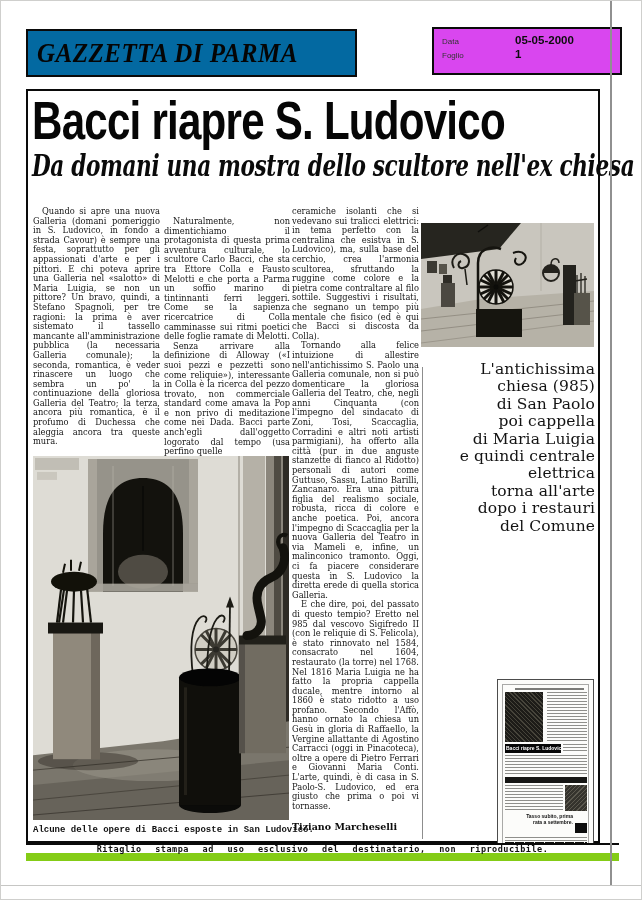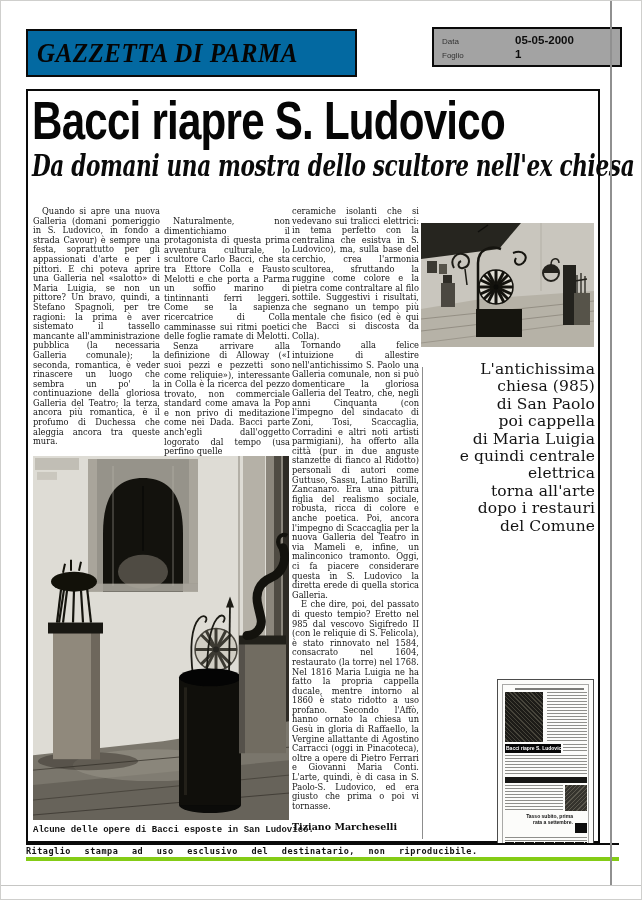--- a/index.html
+++ b/index.html
@@ -15,22 +15,22 @@
     left:25px; top:28px; width:331px; height:48px;
     border:2px solid #0a0a0a; display:flex; align-items:center; padding-left:9px;
     background:#0369a1;
   }
   .masthead {
     font-family:"Liberation Serif", serif; font-style:italic; font-weight:bold;
     font-size:25px; letter-spacing:0.5px; color:#050505; transform:scaleY(1.08);
     transform-origin:left center; white-space:nowrap;
   }
   .info-box {
-    left:431px; top:26px; width:190px; height:40px;
-    border:2px solid #0a0a0a; padding:5px 8px; background:#a3a3a3;
+    left:431px; top:26px; width:190px; height:48px;
+    border:2px solid #0a0a0a; padding:5px 8px; background:#d946ef;
   }
   .info-row { display:flex; align-items:baseline; height:14px; }
   .info-label {
     width:40px; font-family:"Liberation Sans", sans-serif; font-size:8px; color:#333;
   }
   .info-value {
     font-family:"Liberation Sans", sans-serif; font-size:11.5px; font-weight:bold; color:#0d0d0d;padding-left:33px;
   }
 
   
@@ -117,22 +117,22 @@
   }
   .t-ad-logo { position:absolute; right:0; bottom:2px; width:12px; height:10px; background:#0d0d0d; }
   .t-strip {
     left:2px; top:157px; width:82px; height:6px; background:#121210;
     background-image:repeating-linear-gradient(90deg,#121210 0 9px,#e8e8e4 9px 10px);
   }
 
   
   .footer-band {
     left:25px; top:842px; width:593px; height:18px;
-    border-top:2px solid #0a0a0a; border-bottom:4px solid #84cc16;
-    display:flex; align-items:center; background:#fff;
+    border-top:2px solid #0a0a0a; border-bottom:8px solid #84cc16;
+    display:flex; align-items:center; justify-content:center; background:#fff;
   }
   .footer-text {
     font-family:"DejaVu Sans Mono", monospace; font-weight:bold; font-size:8.5px;
     letter-spacing:0.5px; word-spacing:8px; color:#111;
   }
 
   
   .scan-vline { left:609px; top:0; width:2px; height:884px; background:#909090; }
   .scan-hline { left:0; top:884px; width:642px; height:1px; background:#c6c6c4; }
 </style>

